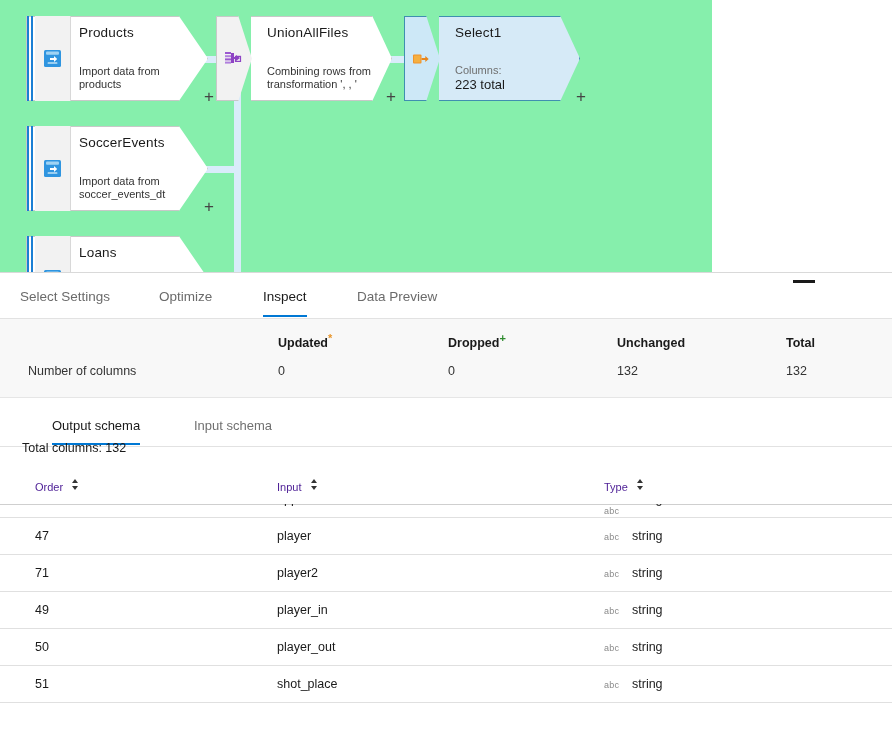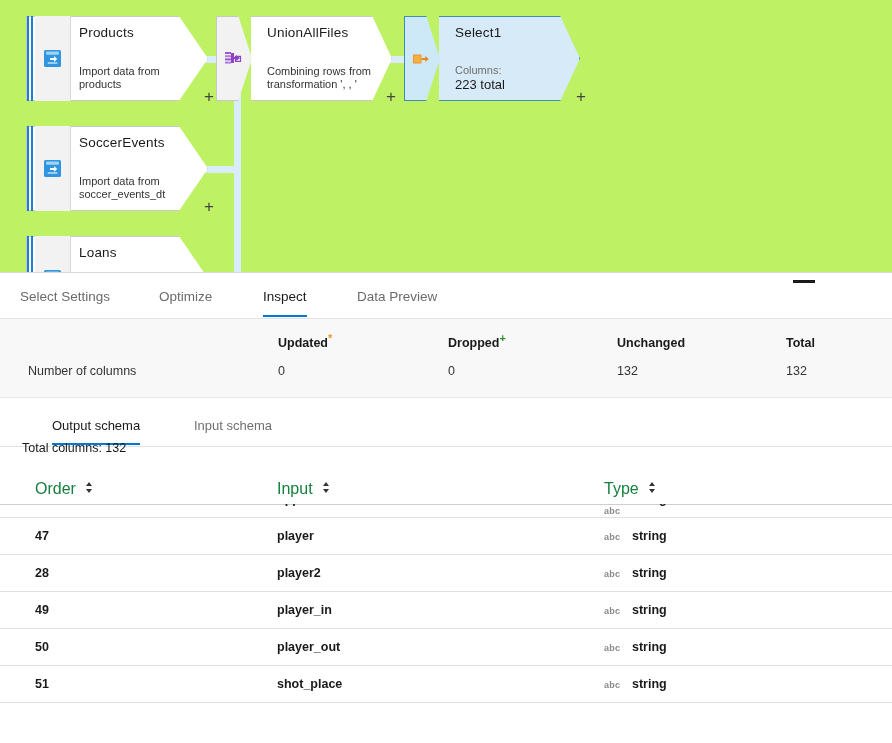--- a/index.html
+++ b/index.html
@@ -8,22 +8,22 @@
     background:#ffffff;
     font-family:"Liberation Sans", sans-serif;
     font-size:13px;
     color:#212121;
     overflow:hidden;
     position:relative;
   }
 
   
   #canvas{
-    position:absolute;left:0;top:0;width:892px;height:272px;
-    background:#bef264;overflow:hidden;
+    position:absolute;left:0;top:0;width:712px;height:272px;
+    background:#86efac;overflow:hidden;
   }
 
   
   .pipe{position:absolute;background:#d9ecfa;}
 
   
   .node{position:absolute;}
   .node-body{
     position:relative;width:100%;height:100%;
     display:flex;
@@ -145,25 +145,25 @@
     content:"";position:absolute;left:0;right:0;bottom:0;height:2.5px;background:#0078d4;
   }
 
   .totalcols{position:absolute;left:22px;top:168px;font-size:12.5px;color:#1a1a1a;}
 
   
   .grid-head{
     position:absolute;left:0;top:203px;width:892px;height:28px;
     border-bottom:1px solid #cfcfcf;
   }
-  .gh{position:absolute;top:4px;font-size:16px;color:#15803d;white-space:nowrap;}
+  .gh{position:absolute;top:4px;font-size:11px;color:#4c1d95;white-space:nowrap;}
   .sorter{display:inline-block;margin-left:5px;position:relative;top:-1px;}
 
   .grid-body{
-    position:absolute;left:0;top:231px;width:892px;height:225px;overflow:hidden;font-weight:bold;
+    position:absolute;left:0;top:231px;width:892px;height:225px;overflow:hidden;
   }
   .row{
     position:relative;height:37px;border-bottom:1px solid #e0e0e0;
     box-sizing:border-box;
   }
   .row.clipped{height:14px;overflow:hidden;}
   .row.clipped .c{top:-12px;}
   .c{position:absolute;top:11px;font-size:12.5px;color:#1a1a1a;white-space:nowrap;}
   .c-order{left:35px;}
   .c-col{left:277px;}
@@ -370,21 +370,21 @@
       <span class="abc">abc</span>
       <span class="c c-type">string</span>
     </div>
     <div class="row">
       <span class="c c-order">47</span>
       <span class="c c-col">player</span>
       <span class="abc">abc</span>
       <span class="c c-type">string</span>
     </div>
     <div class="row">
-      <span class="c c-order">28</span>
+      <span class="c c-order">71</span>
       <span class="c c-col">player2</span>
       <span class="abc">abc</span>
       <span class="c c-type">string</span>
     </div>
     <div class="row">
       <span class="c c-order">49</span>
       <span class="c c-col">player_in</span>
       <span class="abc">abc</span>
       <span class="c c-type">string</span>
     </div>

